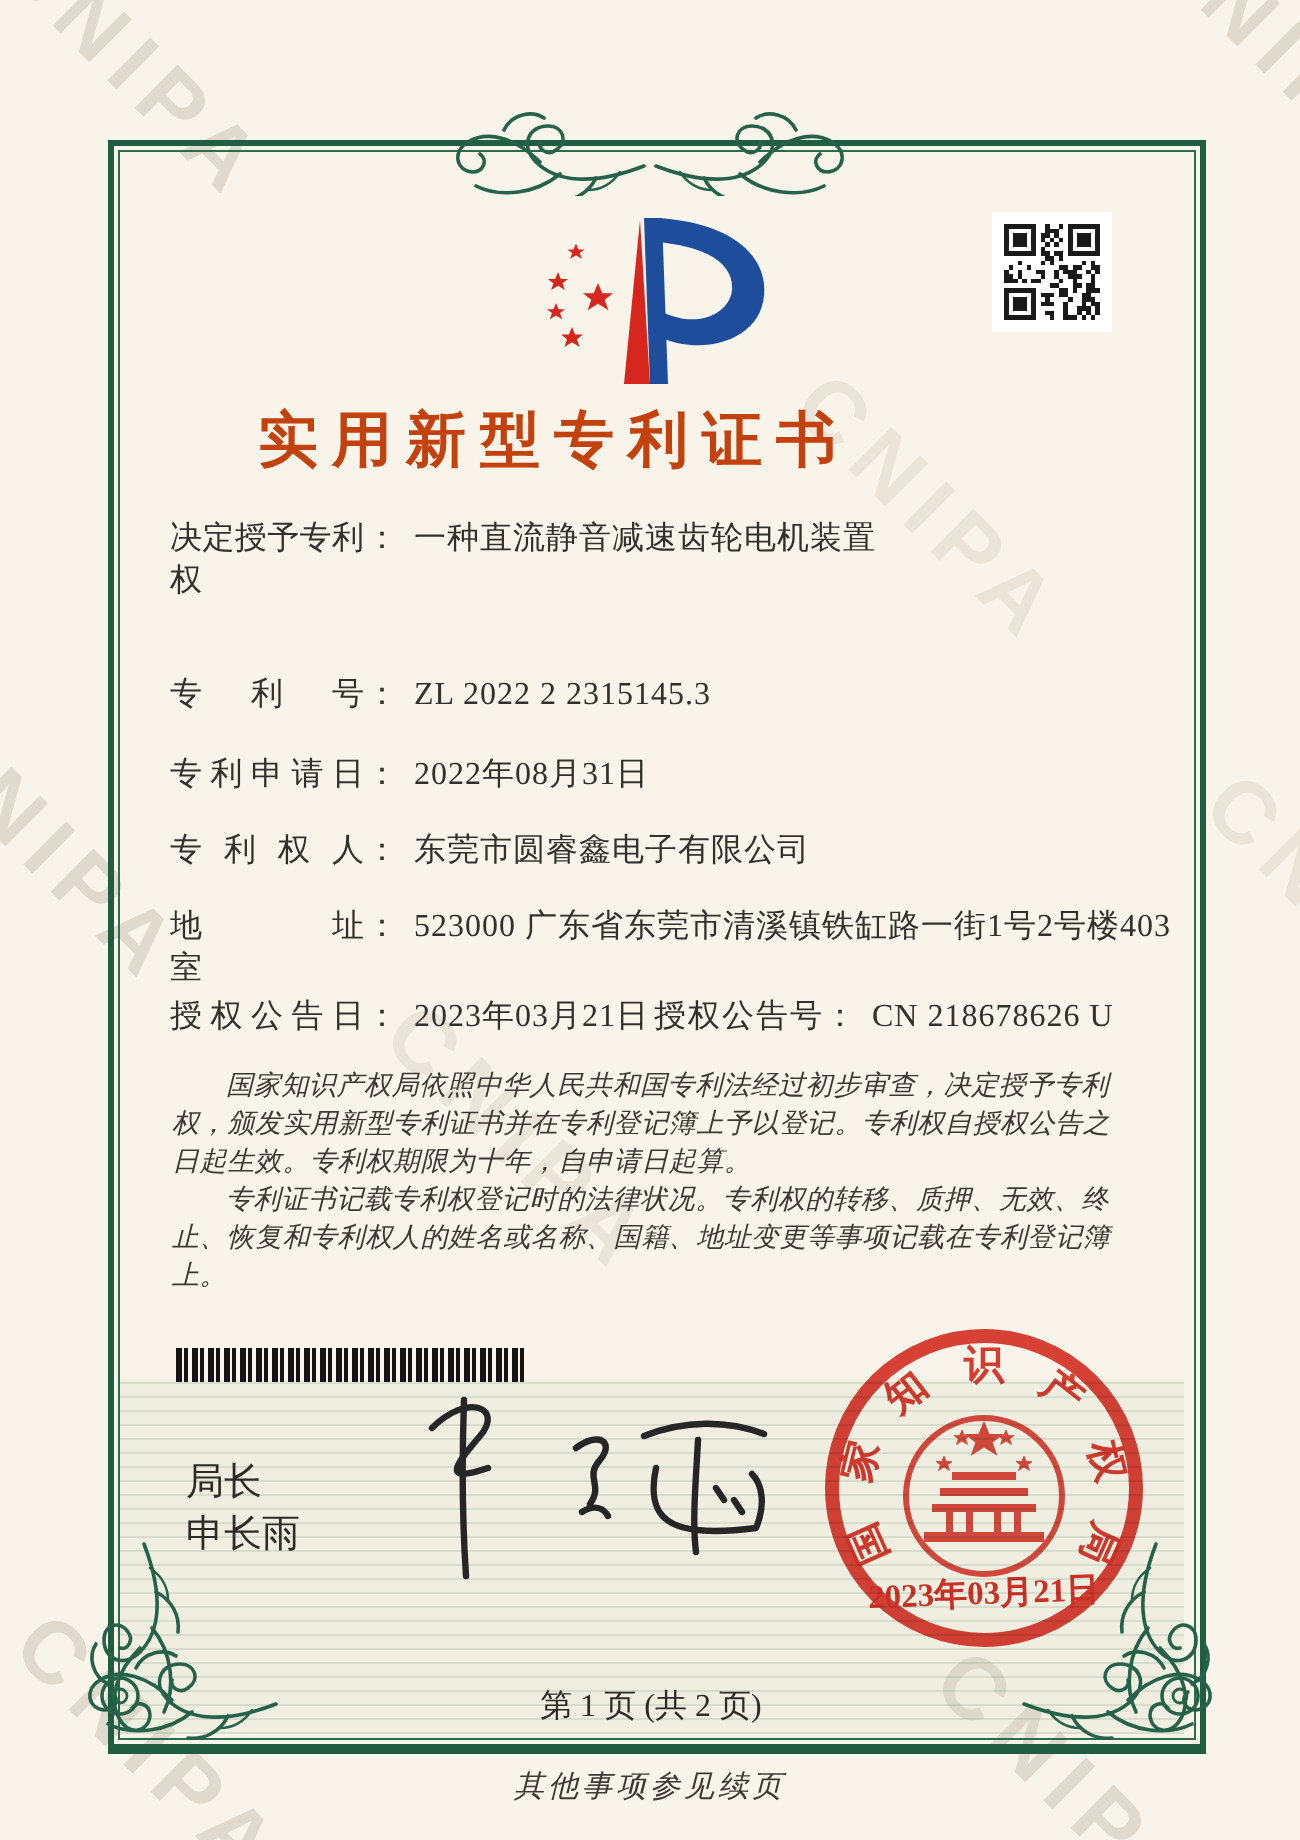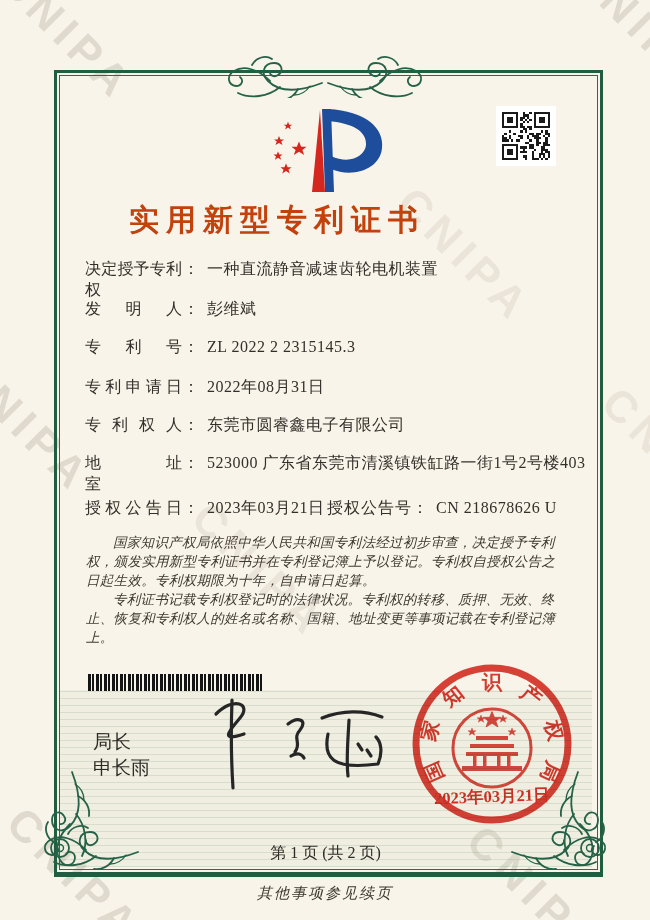--- a/index.html
+++ b/index.html
@@ -352,23 +352,20 @@
         <rect x="17" y="20" width="1" height="1"></rect>
         <rect x="19" y="20" width="1" height="1"></rect>
       </svg>
   </div>
 
   <div class="title">实用新型专利证书</div>
 
   <div class="row" style="top:259px">
     <span class="flabel">决定授予专利权</span><span class="colon">：</span><span class="fvalue">一种直流静音减速齿轮电机装置</span>
   </div>
-  <div class="row" style="top:299px">
-    <span class="flabel">发明人</span><span class="colon">：</span><span class="fvalue">彭维斌</span>
-  </div>
   <div class="row" style="top:337px">
     <span class="flabel">专利号</span><span class="colon">：</span><span class="fvalue">ZL 2022 2 2315145.3</span>
   </div>
   <div class="row" style="top:377px">
     <span class="flabel">专利申请日</span><span class="colon">：</span><span class="fvalue">2022年08月31日</span>
   </div>
   <div class="row" style="top:415px">
     <span class="flabel">专利权人</span><span class="colon">：</span><span class="fvalue">东莞市圆睿鑫电子有限公司</span>
   </div>
   <div class="row" style="top:453px">

